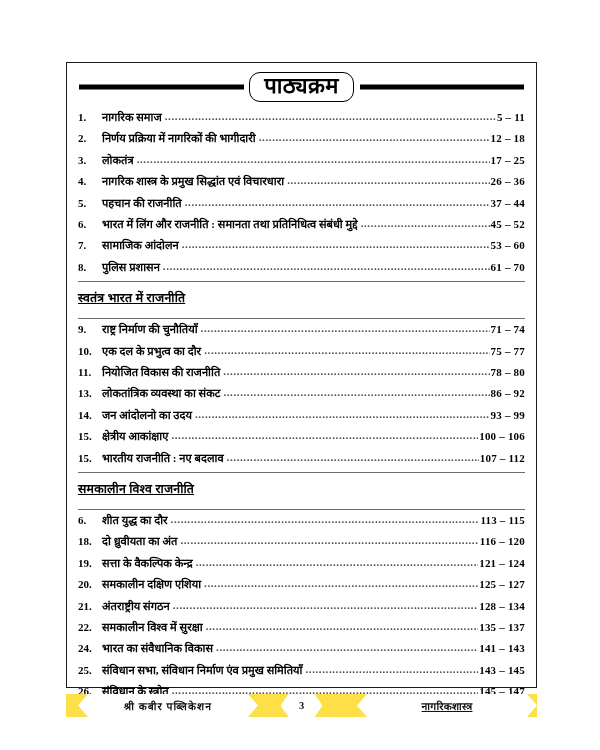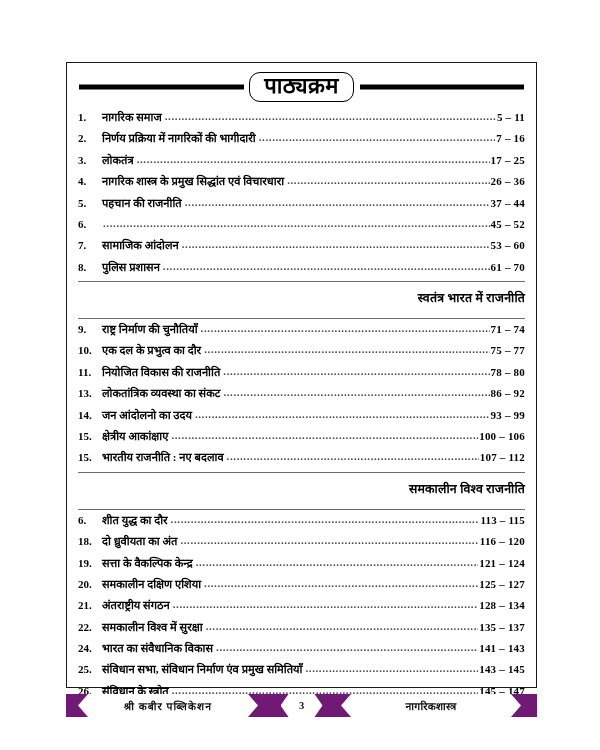--- a/index.html
+++ b/index.html
@@ -120,40 +120,41 @@
     letter-spacing: 0.2px;
   }
 
   
   .divider {
     height: 1px;
     background: #6d6d6d;
     margin: 3px 0 0 0;
   }
   .section-head {
-    text-align: right;
+    text-align: left;
     font-size: 12.4px;
     font-weight: 700;
     padding: 7px 0 8px 0;
     letter-spacing: 0.2px;
+    text-decoration: underline;
   }
   .divider-bottom {
     height: 1px;
     background: #6d6d6d;
     margin: 4px 0 0 0;
   }
 
   
   .footer {
     position: absolute;
     left: 66px;
     top: 694px;
     width: 471px;
     height: 23px;
-    background: #701a75;
+    background: #fde047;
     box-sizing: border-box;
   }
   .footer-inner {
     position: relative;
     width: 100%;
     height: 100%;
   }
   .banner {
     position: absolute;
     top: 0;
@@ -168,25 +169,26 @@
     color: #111111;
   }
   .banner.left {
     left: 12px;
     width: 180px;
     -webkit-clip-path: polygon(10px 0, 170px 0, 180px 50%, 170px 100%, 10px 100%, 0 50%);
     clip-path: polygon(10px 0, 170px 0, 180px 50%, 170px 100%, 10px 100%, 0 50%);
     letter-spacing: 1.1px;
   }
   .banner.right {
-    right: 16px;
+    right: 0;
     width: 180px;
     -webkit-clip-path: polygon(10px 0, 170px 0, 180px 50%, 170px 100%, 10px 100%, 0 50%);
     clip-path: polygon(10px 0, 170px 0, 180px 50%, 170px 100%, 10px 100%, 0 50%);
     letter-spacing: 0.3px;
+    text-decoration: underline;
   }
   .banner.center {
     left: 50%;
     margin-left: -21px;
     width: 42px;
     font-size: 10.5px;
     -webkit-clip-path: polygon(8px 0, 34px 0, 42px 50%, 34px 100%, 8px 100%, 0 50%);
     clip-path: polygon(8px 0, 34px 0, 42px 50%, 34px 100%, 8px 100%, 0 50%);
   }
 </style>
@@ -209,21 +211,21 @@
         <div class="entry">
           <span class="num">1.</span>
           <span class="label">नागरिक समाज</span>
           <span class="leader"></span>
           <span class="pages">5 – 11</span>
         </div>
         <div class="entry">
           <span class="num">2.</span>
           <span class="label">निर्णय प्रक्रिया में नागरिकों की भागीदारी</span>
           <span class="leader"></span>
-          <span class="pages">7 – 16</span>
+          <span class="pages">12 – 18</span>
         </div>
         <div class="entry">
           <span class="num">3.</span>
           <span class="label">लोकतंत्र</span>
           <span class="leader"></span>
           <span class="pages">17 – 25</span>
         </div>
         <div class="entry">
           <span class="num">4.</span>
           <span class="label">नागरिक शास्त्र के प्रमुख सिद्धांत एवं विचारधारा</span>
@@ -231,20 +233,21 @@
           <span class="pages">26 – 36</span>
         </div>
         <div class="entry">
           <span class="num">5.</span>
           <span class="label">पहचान की राजनीति</span>
           <span class="leader"></span>
           <span class="pages">37 – 44</span>
         </div>
         <div class="entry">
           <span class="num">6.</span>
+          <span class="label">भारत में लिंग और राजनीति : समानता तथा प्रतिनिधित्व संबंधी मुद्दे</span>
           <span class="leader"></span>
           <span class="pages">45 – 52</span>
         </div>
         <div class="entry">
           <span class="num">7.</span>
           <span class="label">सामाजिक आंदोलन</span>
           <span class="leader"></span>
           <span class="pages">53 – 60</span>
         </div>
         <div class="entry">

